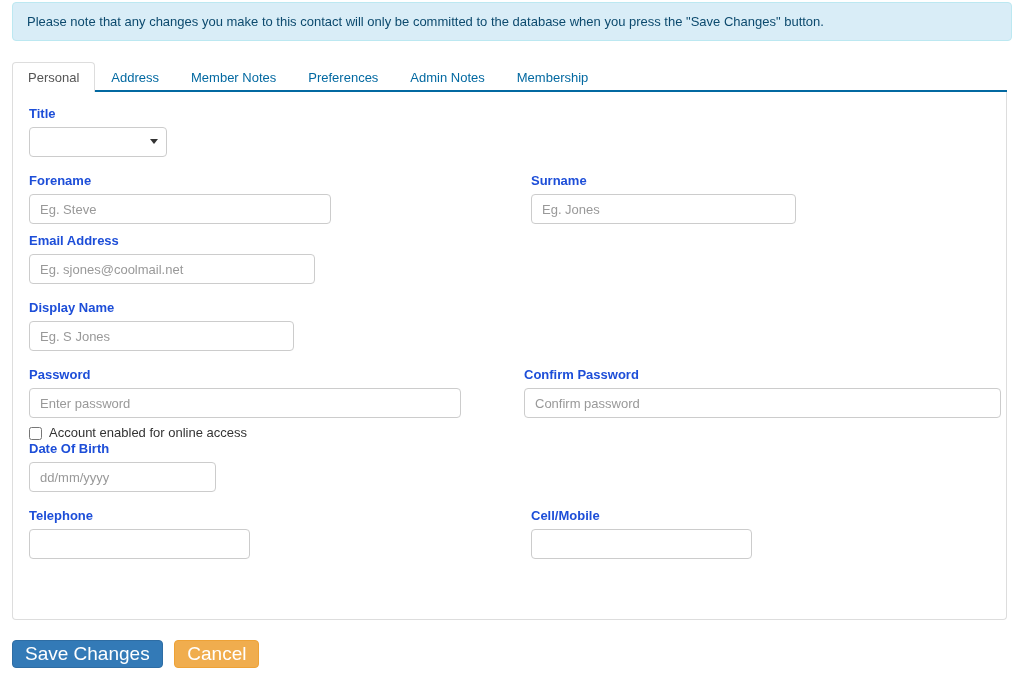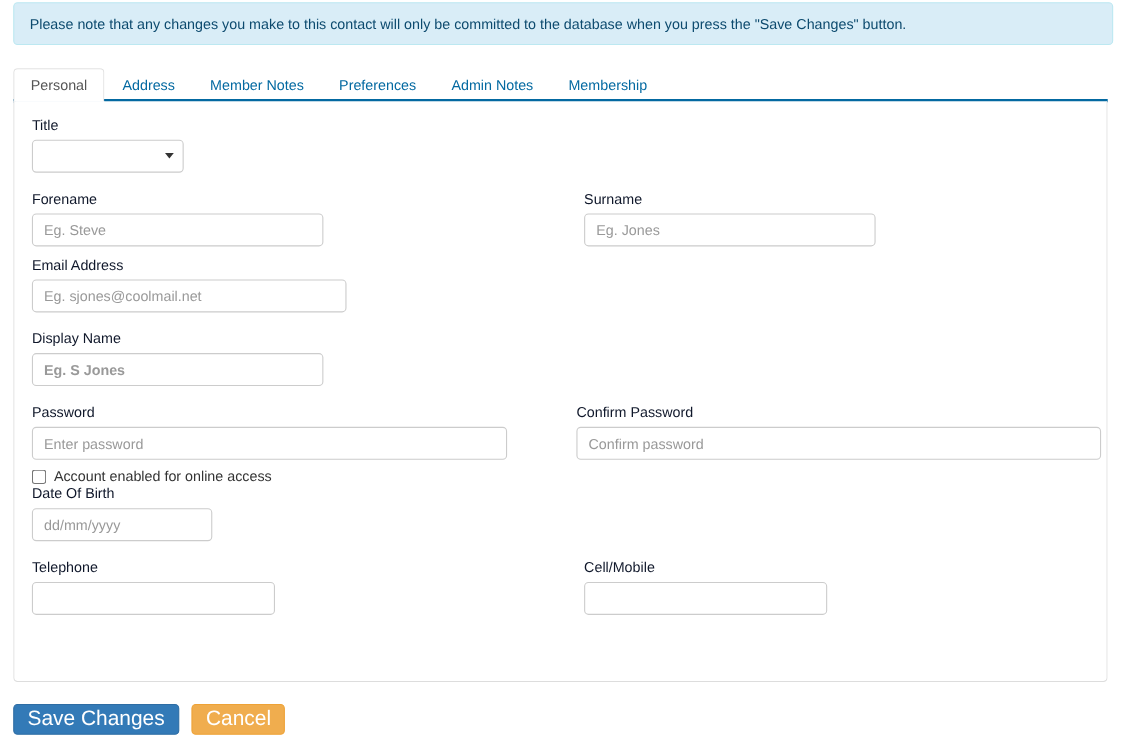--- a/index.html
+++ b/index.html
@@ -98,22 +98,22 @@
   }
 
   .form-group {
     position: relative;
     margin-bottom: 16px;
   }
 
   .form-label {
     display: block;
     font-size: 13px;
-    font-weight: normal;
-    color: #0f172a;
+    font-weight: bold;
+    color: #1d4ed8;
     line-height: 16px;
     margin: 0 0 5px 0;
     white-space: nowrap;
   }
 
   .form-control {
     display: block;
     box-sizing: border-box;
     height: 30px;
     padding: 5px 10px;
@@ -259,57 +259,57 @@
           <select class="form-control" style="width:138px;">
             <option value=""></option>
           </select>
           <span class="select-caret"></span>
         </span>
       </div>
 
       <div class="row2" style="height:60px;">
         <div class="col-left" style="width:265px;">
           <label class="form-label">Forename</label>
-          <input type="text" class="form-control" style="width: 265px;" placeholder="Eg. Steve">
+          <input type="text" class="form-control" style="width: 302px;" placeholder="Eg. Steve">
         </div>
         <div class="col-right" style="left:502px; width:265px;">
           <label class="form-label">Surname</label>
           <input type="text" class="form-control" style="width: 265px;" placeholder="Eg. Jones">
         </div>
       </div>
 
       <div class="form-group">
         <label class="form-label">Email Address</label>
         <input type="text" class="form-control" style="width: 286px;" placeholder="Eg. sjones@coolmail.net">
       </div>
 
       <div class="form-group">
         <label class="form-label">Display Name</label>
-        <input type="text" class="form-control" style="width: 265px; font-weight: bold;" placeholder="Eg. S Jones">
+        <input type="text" class="form-control" style="width: 265px;" placeholder="Eg. S Jones">
       </div>
 
       <div class="row2" style="height:58px;">
         <div class="col-left" style="width:477px;">
           <label class="form-label">Password</label>
           <input type="password" class="form-control" style="width: 432px;" placeholder="Enter password">
         </div>
         <div class="col-right" style="left:495px; width:477px;">
           <label class="form-label">Confirm Password</label>
           <input type="password" class="form-control" style="width: 477px;" placeholder="Confirm password">
         </div>
       </div>
 
       <div class="checkbox-row">
         <input type="checkbox" style="">
         <span class="cb-label">Account enabled for online access</span>
       </div>
 
       <div class="form-group">
         <label class="form-label">Date Of Birth</label>
-        <input type="text" class="form-control" style="width: 164px;" placeholder="dd/mm/yyyy">
+        <input type="text" class="form-control" style="width: 187px;" placeholder="dd/mm/yyyy">
       </div>
 
       <div class="row2" style="height:50px;">
         <div class="col-left" style="width:221px;">
           <label class="form-label">Telephone</label>
           <input type="text" class="form-control" style="width: 221px;" placeholder="">
         </div>
         <div class="col-right" style="left:502px; width:221px;">
           <label class="form-label">Cell/Mobile</label>
           <input type="text" class="form-control" style="width: 221px;" placeholder="">

